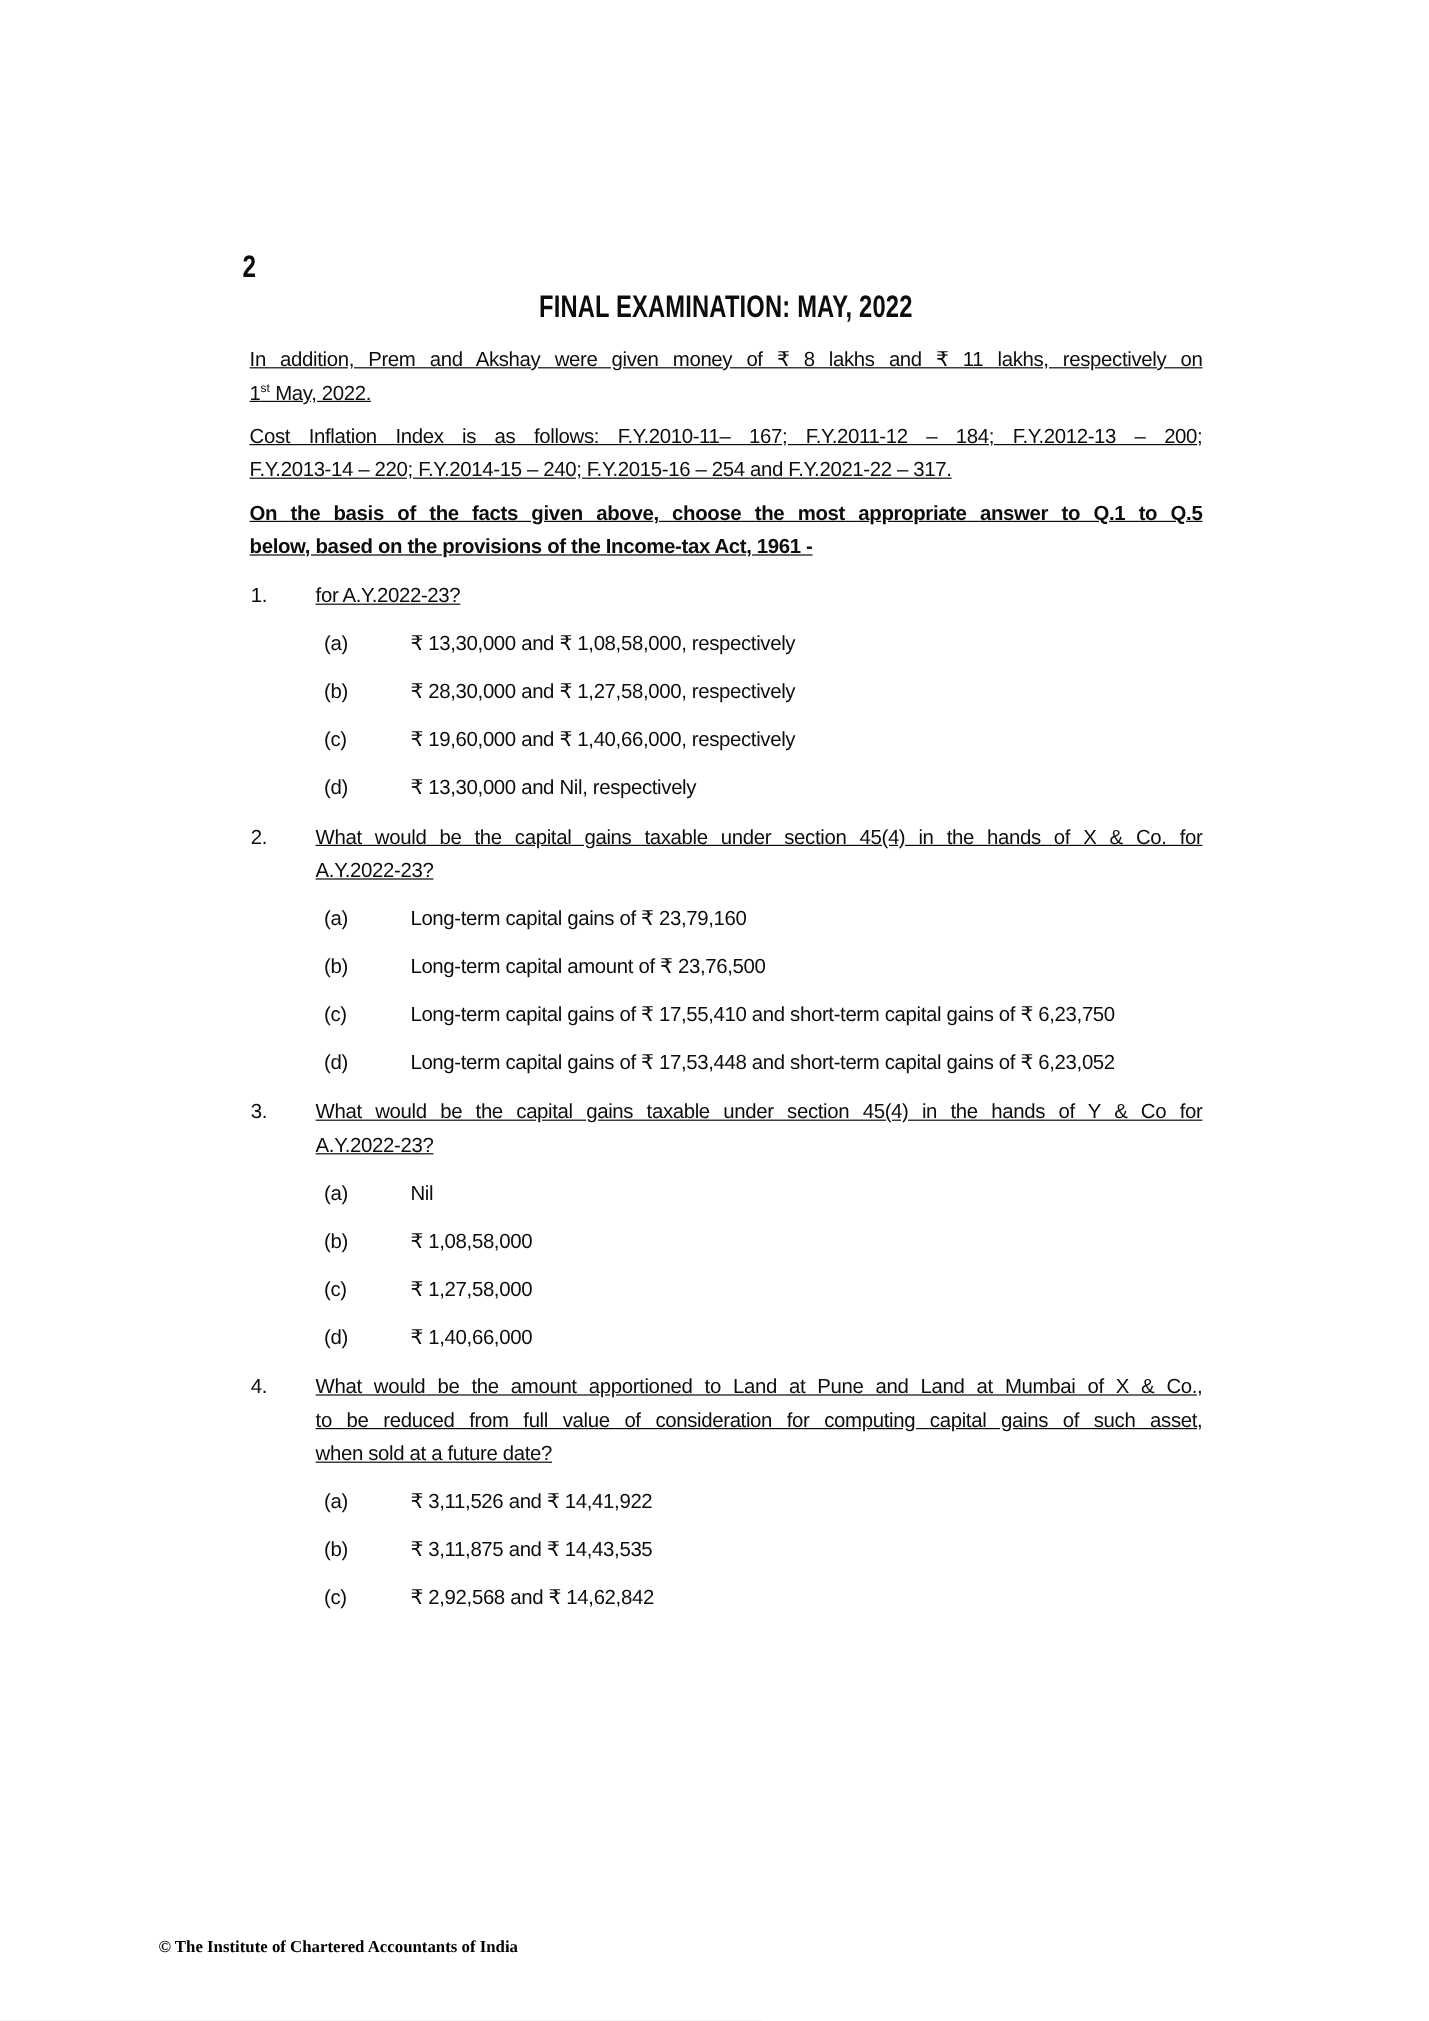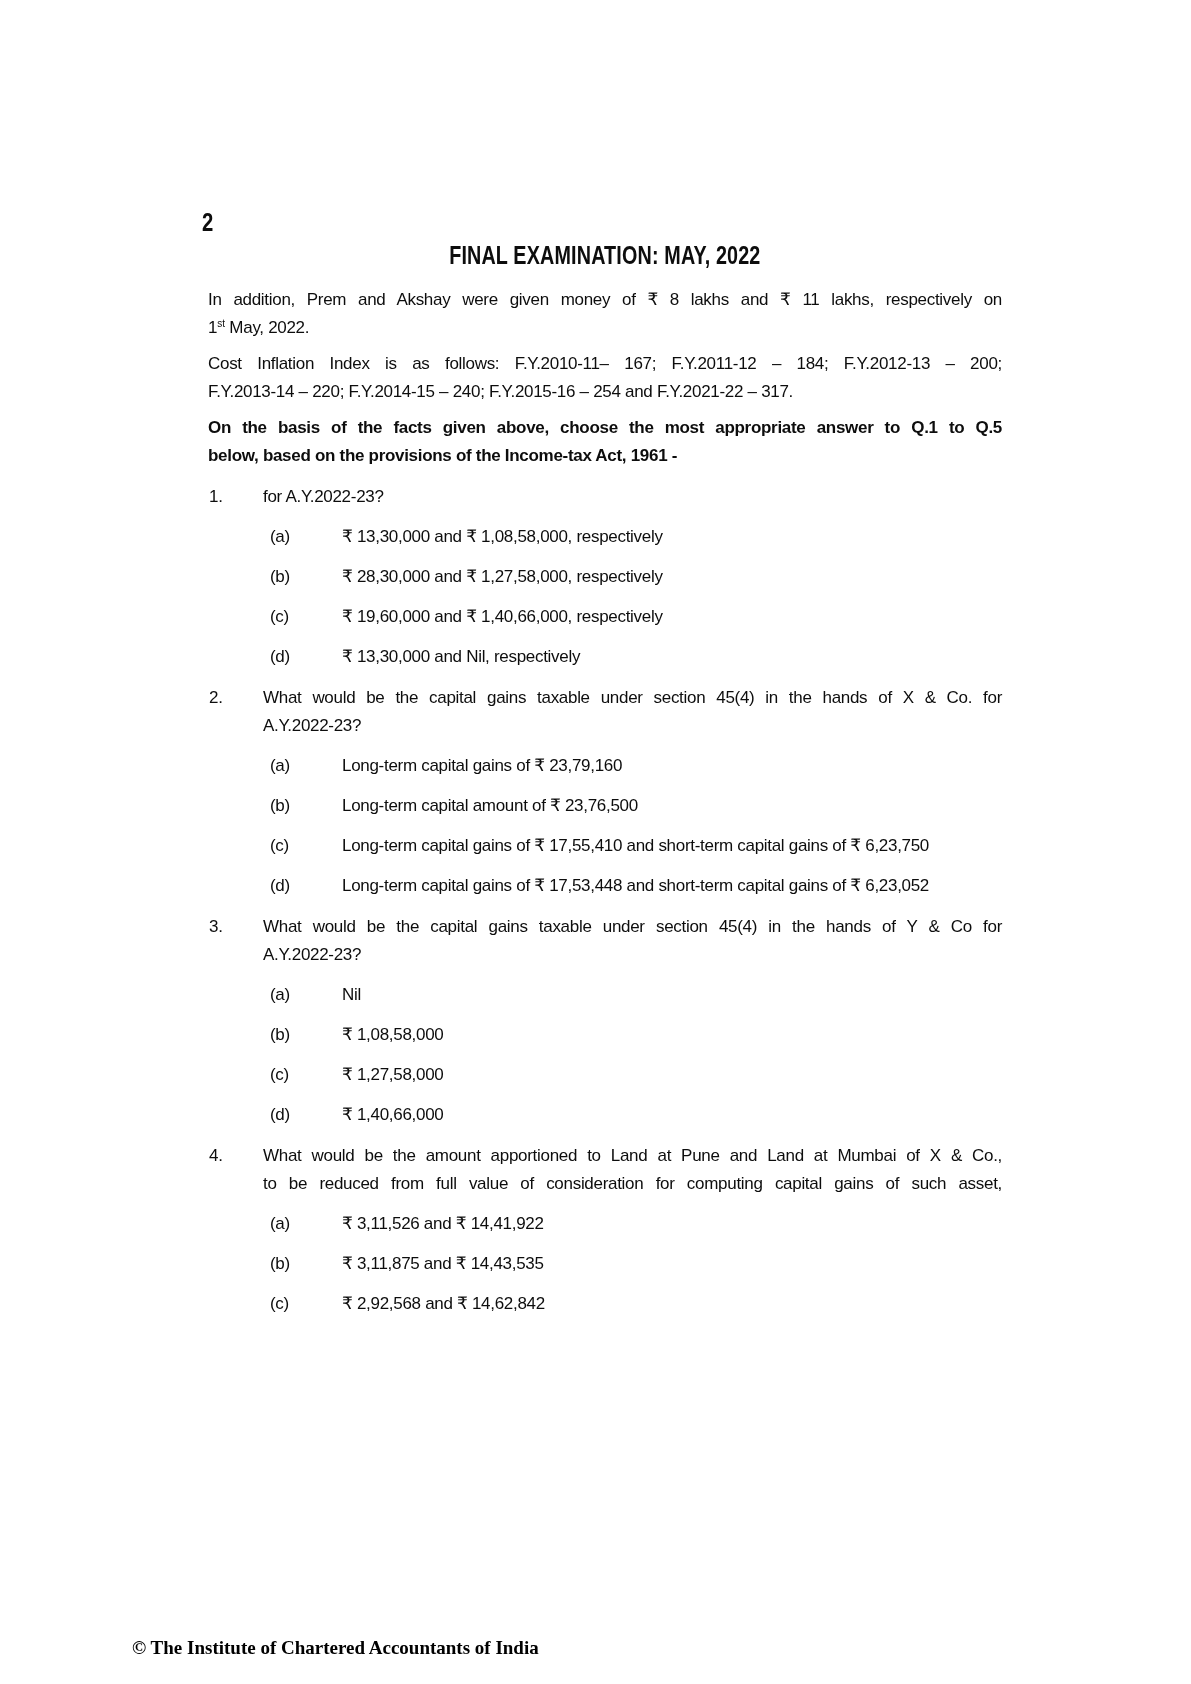--- a/index.html
+++ b/index.html
@@ -28,42 +28,42 @@
     display:inline-block; transform:scaleX(0.76); transform-origin:center center;
     white-space:nowrap; letter-spacing:0.2px;
   }
   
   .content {
     position:absolute; left:208px; top:286px; width:794px;
     font-size:17px; line-height:28px; letter-spacing:-0.3px;
   }
   .para { margin:0 0 8px 0; }
   .para.bold { font-weight:bold; }
-  .line { white-space:nowrap; }
+  .line { white-space:nowrap;text-decoration:underline; }
   .jline {
     white-space:normal;
     text-align:justify;
     text-align-last:justify;
     -moz-text-align-last:justify;
   }
   sup.ord { font-size:10px; line-height:0; vertical-align:6px; letter-spacing:0;text-align:right; }
   
   .question { position:relative; margin-top:13px; }
   .qnum { position:absolute; left:1px; top:0; }
   .qbody { margin-left:55px; }
   .options { margin-left:62px; }
   .option { display:flex; margin-top:12px; }
   .olabel { flex:0 0 72px; white-space:nowrap; }
   .otext { flex:1 1 auto; white-space:nowrap; }
   
   .footer {
     position:absolute; left:132px; top:1614px;
     font-family:"Liberation Serif","DejaVu Serif",serif;
-    font-weight:bold; font-size:19px; line-height:20px;
-    color:#000; white-space:nowrap; letter-spacing:0;margin-top:24px;
+    font-weight:bold; font-size:14px; line-height:20px;
+    color:#000; white-space:nowrap; letter-spacing:0;
   }
 </style>
 </head>
 <body>
 
 <div class="page">
 
   <div class="header">
     <span class="pagenum">2</span>
     <div class="title-wrap">
@@ -163,20 +163,21 @@
           <span class="otext">₹ 1,40,66,000</span>
         </div>
       </div>
     </div>
 
     <div class="question">
       <div class="qnum">4.</div>
       <div class="qbody">
         <div class="line jline">What would be the amount apportioned to Land at Pune and Land at Mumbai of X &amp; Co.,</div>
         <div class="line jline">to be reduced from full value of consideration for computing capital gains of such asset,</div>
+        <div class="line">when sold at a future date?</div>
       </div>
       <div class="options">
         <div class="option">
           <span class="olabel">(a)</span>
           <span class="otext">₹ 3,11,526 and ₹ 14,41,922</span>
         </div>
         <div class="option">
           <span class="olabel">(b)</span>
           <span class="otext">₹ 3,11,875 and ₹ 14,43,535</span>
         </div>

